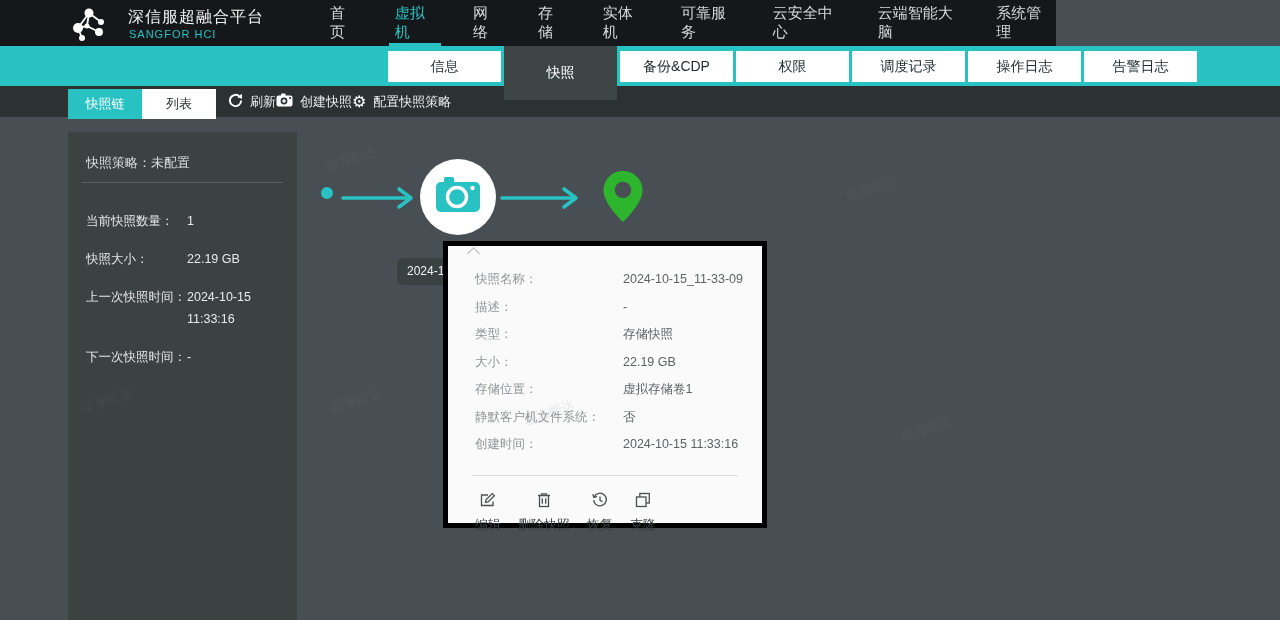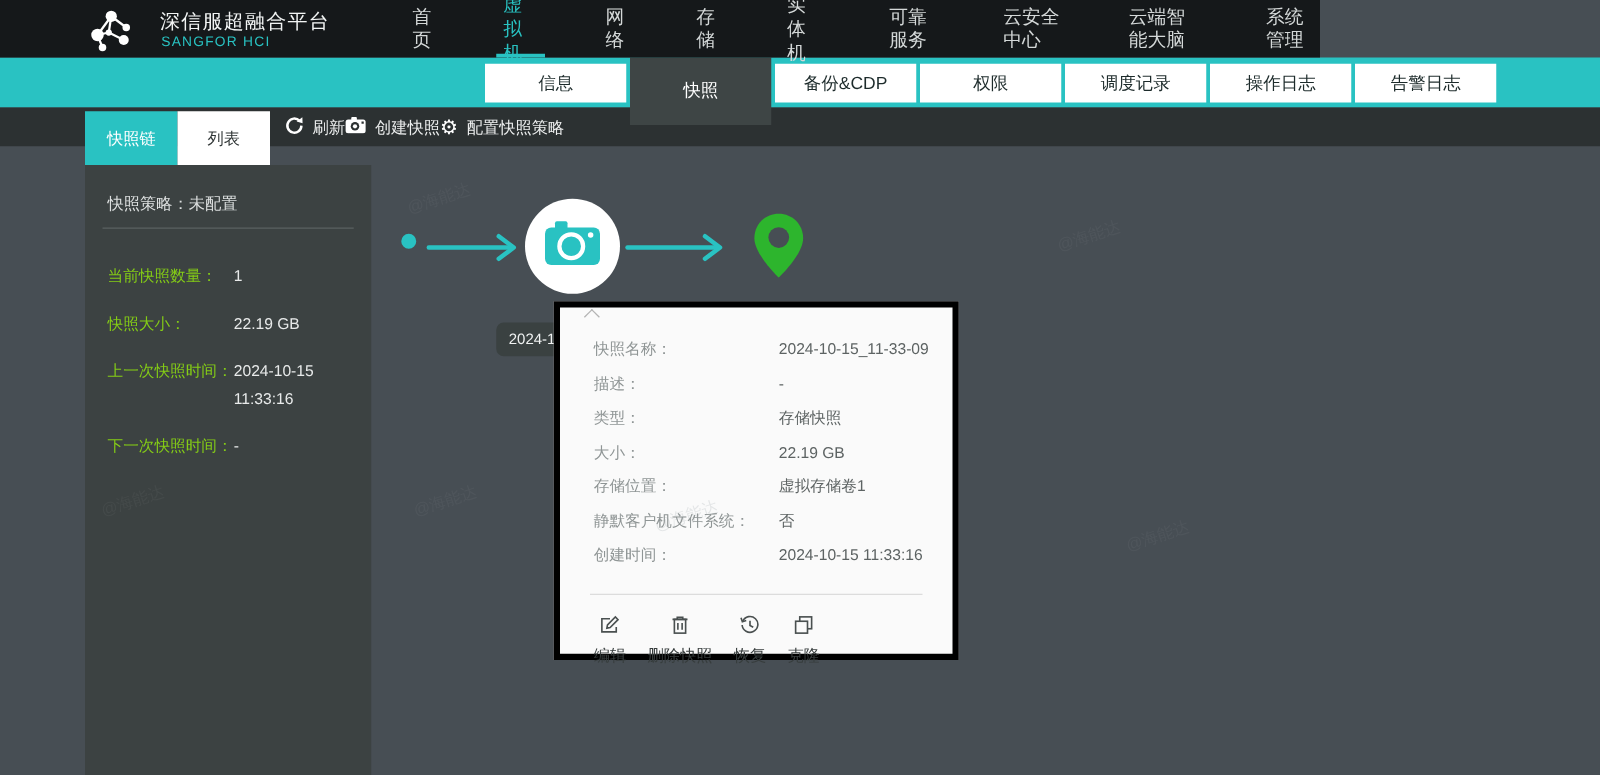--- a/index.html
+++ b/index.html
@@ -5,50 +5,50 @@
   * { margin:0; padding:0; box-sizing:border-box; }
   html,body { width:1280px; height:620px; overflow:hidden; }
   body { font-family:"Liberation Sans","DejaVu Sans",sans-serif; background:#474e54; position:relative; }
   .abs { position:absolute; }
 
   
   .topbar { position:absolute; top:0; left:0; width:1056px; height:46px; background:#15181a; z-index:6; }
   .logo { position:absolute; left:66px; top:2px; }
   .brand-title { position:absolute; left:128px; top:7px; font-size:16px; color:#f2f4f4; letter-spacing:1px; }
   .brand-sub { position:absolute; left:129px; top:28px; font-size:11px; color:#29c2c2; letter-spacing:1px; }
-  .topnav { position:absolute; left:324px; top:0; height:46px; display:flex; gap:42px; }
+  .topnav { position:absolute; left:324px; top:0; height:46px; display:flex; gap:26px; }
   .topnav-item { display:flex; align-items:center; padding:0 6px; font-size:15px; color:#d4d8d8; cursor:pointer; }
   .topnav-item.active { color:#29c2c2; border-bottom:3px solid #29c2c2; padding-top:3px; }
 
   
   .subbar { position:absolute; top:46px; left:0; width:1280px; height:40px; background:#29c2c2; z-index:2; }
   .breadcrumb { position:absolute; left:68px; top:58px; font-size:13px; color:#fdfefe; display:flex; gap:7px; align-items:center; }
   .crumb-sep { font-size:11px; color:#e8fbfb; }
   .tabs { position:absolute; left:388px; top:46px; display:flex; gap:3px; z-index:4; }
   .tab { width:113px; height:31px; margin-top:5px; background:#ffffff; color:#1d2b2b; font-size:14px;
          display:flex; align-items:center; justify-content:center; cursor:pointer; }
   .tab.active { margin-top:0; height:54px; background:#3e4545; color:#ffffff; }
 
   
   .toolbar { position:absolute; top:86px; left:0; width:1280px; height:31px; background:#2c3132; z-index:3; }
   .toggle { position:absolute; left:68px; top:89px; display:flex; z-index:4; }
-  .toggle-btn { width:74px; height:43px; display:flex; align-items:center; justify-content:center; font-size:13px; cursor:pointer; }
+  .toggle-btn { width:74px; height:30px; display:flex; align-items:center; justify-content:center; font-size:13px; cursor:pointer; }
   .toggle-btn.on { background:#29c2c2; color:#ffffff; }
   .toggle-btn.off { background:#ffffff; color:#2e3434; }
   .tool-actions { position:absolute; left:228px; top:89px; height:25px; display:flex; z-index:4; }
   .tool-action { display:flex; align-items:center; gap:7px; color:#eceeee; font-size:13px; cursor:pointer; }
   .gear-glyph { font-family:"DejaVu Sans",sans-serif; font-size:16px; color:#fff; line-height:1; }
 
   
   .side-panel { position:absolute; left:68px; top:132px; width:229px; height:544px; background:#3c4242; z-index:1; }
   .side-policy { position:absolute; left:18px; top:22px; font-size:13px; color:#dcdfdf; }
   .side-divider { position:absolute; left:14px; right:14px; top:50px; border-top:1px solid #5a6161; }
   .side-rows { position:absolute; left:18px; top:78px; right:8px; }
   .side-row { display:flex; margin-bottom:16px; font-size:12.5px; line-height:22px; }
-  .side-label { width:101px; color:#84cc16; flex-shrink:0; }
+  .side-label { width:101px; color:#e5e5e5; flex-shrink:0; }
   .side-value { color:#e8eaea; }
 
   
   .tl-ring { position:absolute; left:321px; top:187px; width:10px; height:10px; border:6px solid #29c2c2; border-radius:50%; }
   .tl-node { position:absolute; left:420px; top:159px; width:76px; height:76px; background:#ffffff; border-radius:50%;
              display:flex; align-items:center; justify-content:center; cursor:pointer; z-index:2; }
   .tl-tag { position:absolute; left:397px; top:258px; height:27px; line-height:27px; padding:0 10px; background:#3a4141;
             color:#f0f2f2; font-size:12px; border-radius:6px; white-space:nowrap; z-index:2; }
 
   

